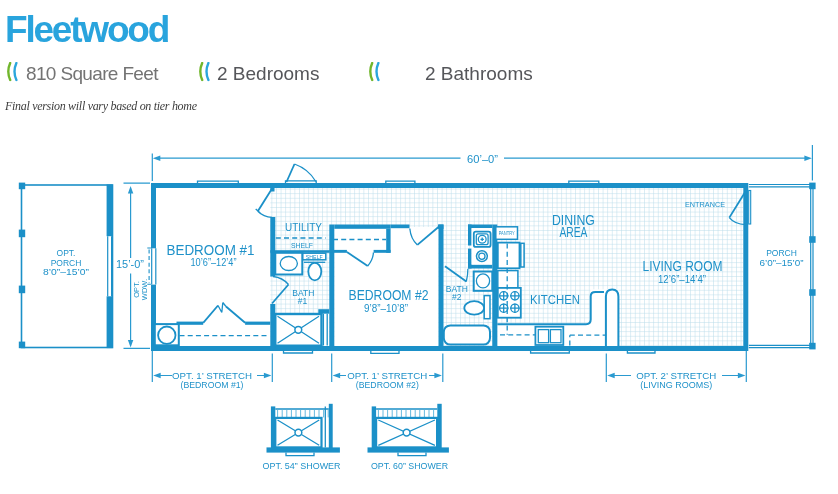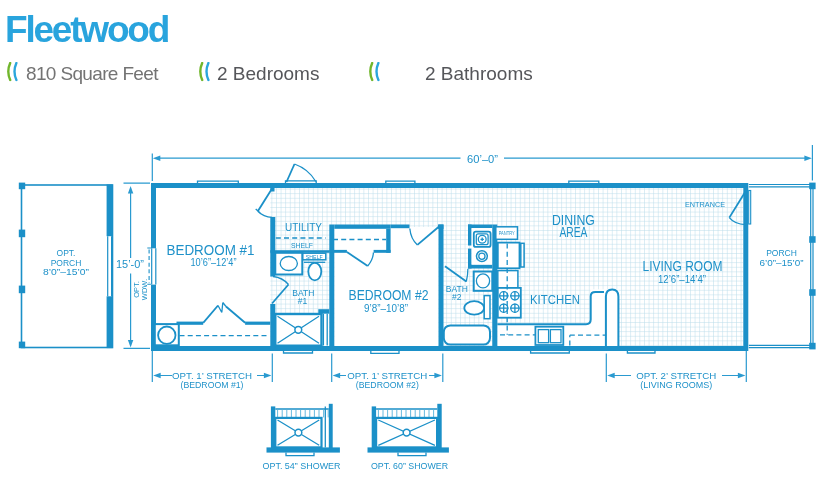--- a/index.html
+++ b/index.html
@@ -26,20 +26,21 @@
       <path d="M11.4 1 Q7.6 9.5 11.4 18" fill="none" stroke="#2aa6dc" stroke-width="2.4" stroke-linecap="round"></path>
     </svg>
 
 <div class="abs" style="left:387px;top:63px;font-size:19px;color:#55565a;margin-left:38px;">2 Bathrooms</div>
 
 <svg class="abs" style="left:367px;top:62px;" width="16" height="20" viewBox="0 0 16 20">
       <path d="M5.2 1 Q1.4 9.5 5.2 18" fill="none" stroke="#71b62c" stroke-width="2.4" stroke-linecap="round"></path>
       <path d="M11.4 1 Q7.6 9.5 11.4 18" fill="none" stroke="#2aa6dc" stroke-width="2.4" stroke-linecap="round"></path>
     </svg>
 
+<div class="abs" style="left:5px;top:99px;font-size:12px;font-style:italic;font-family:'Liberation Serif',serif;color:#3c3c3c;letter-spacing:-0.3px;">Final version will vary based on tier home</div>
 
 <svg class="abs" style="left:0;top:0;" width="838" height="494" viewBox="0 0 838 494">
 <defs>
 <pattern id="g" width="4.6" height="4.6" patternUnits="userSpaceOnUse">
           <path d="M4.6 0H0V4.6" fill="none" stroke="#b9dcea" stroke-width="1"></path>
         </pattern>
 <style>
 .w{fill:#1b90c8;}
 .f2{stroke:#1b90c8;stroke-width:2;fill:#fff;}
 .f18{stroke:#1b90c8;stroke-width:1.8;fill:#fff;}

